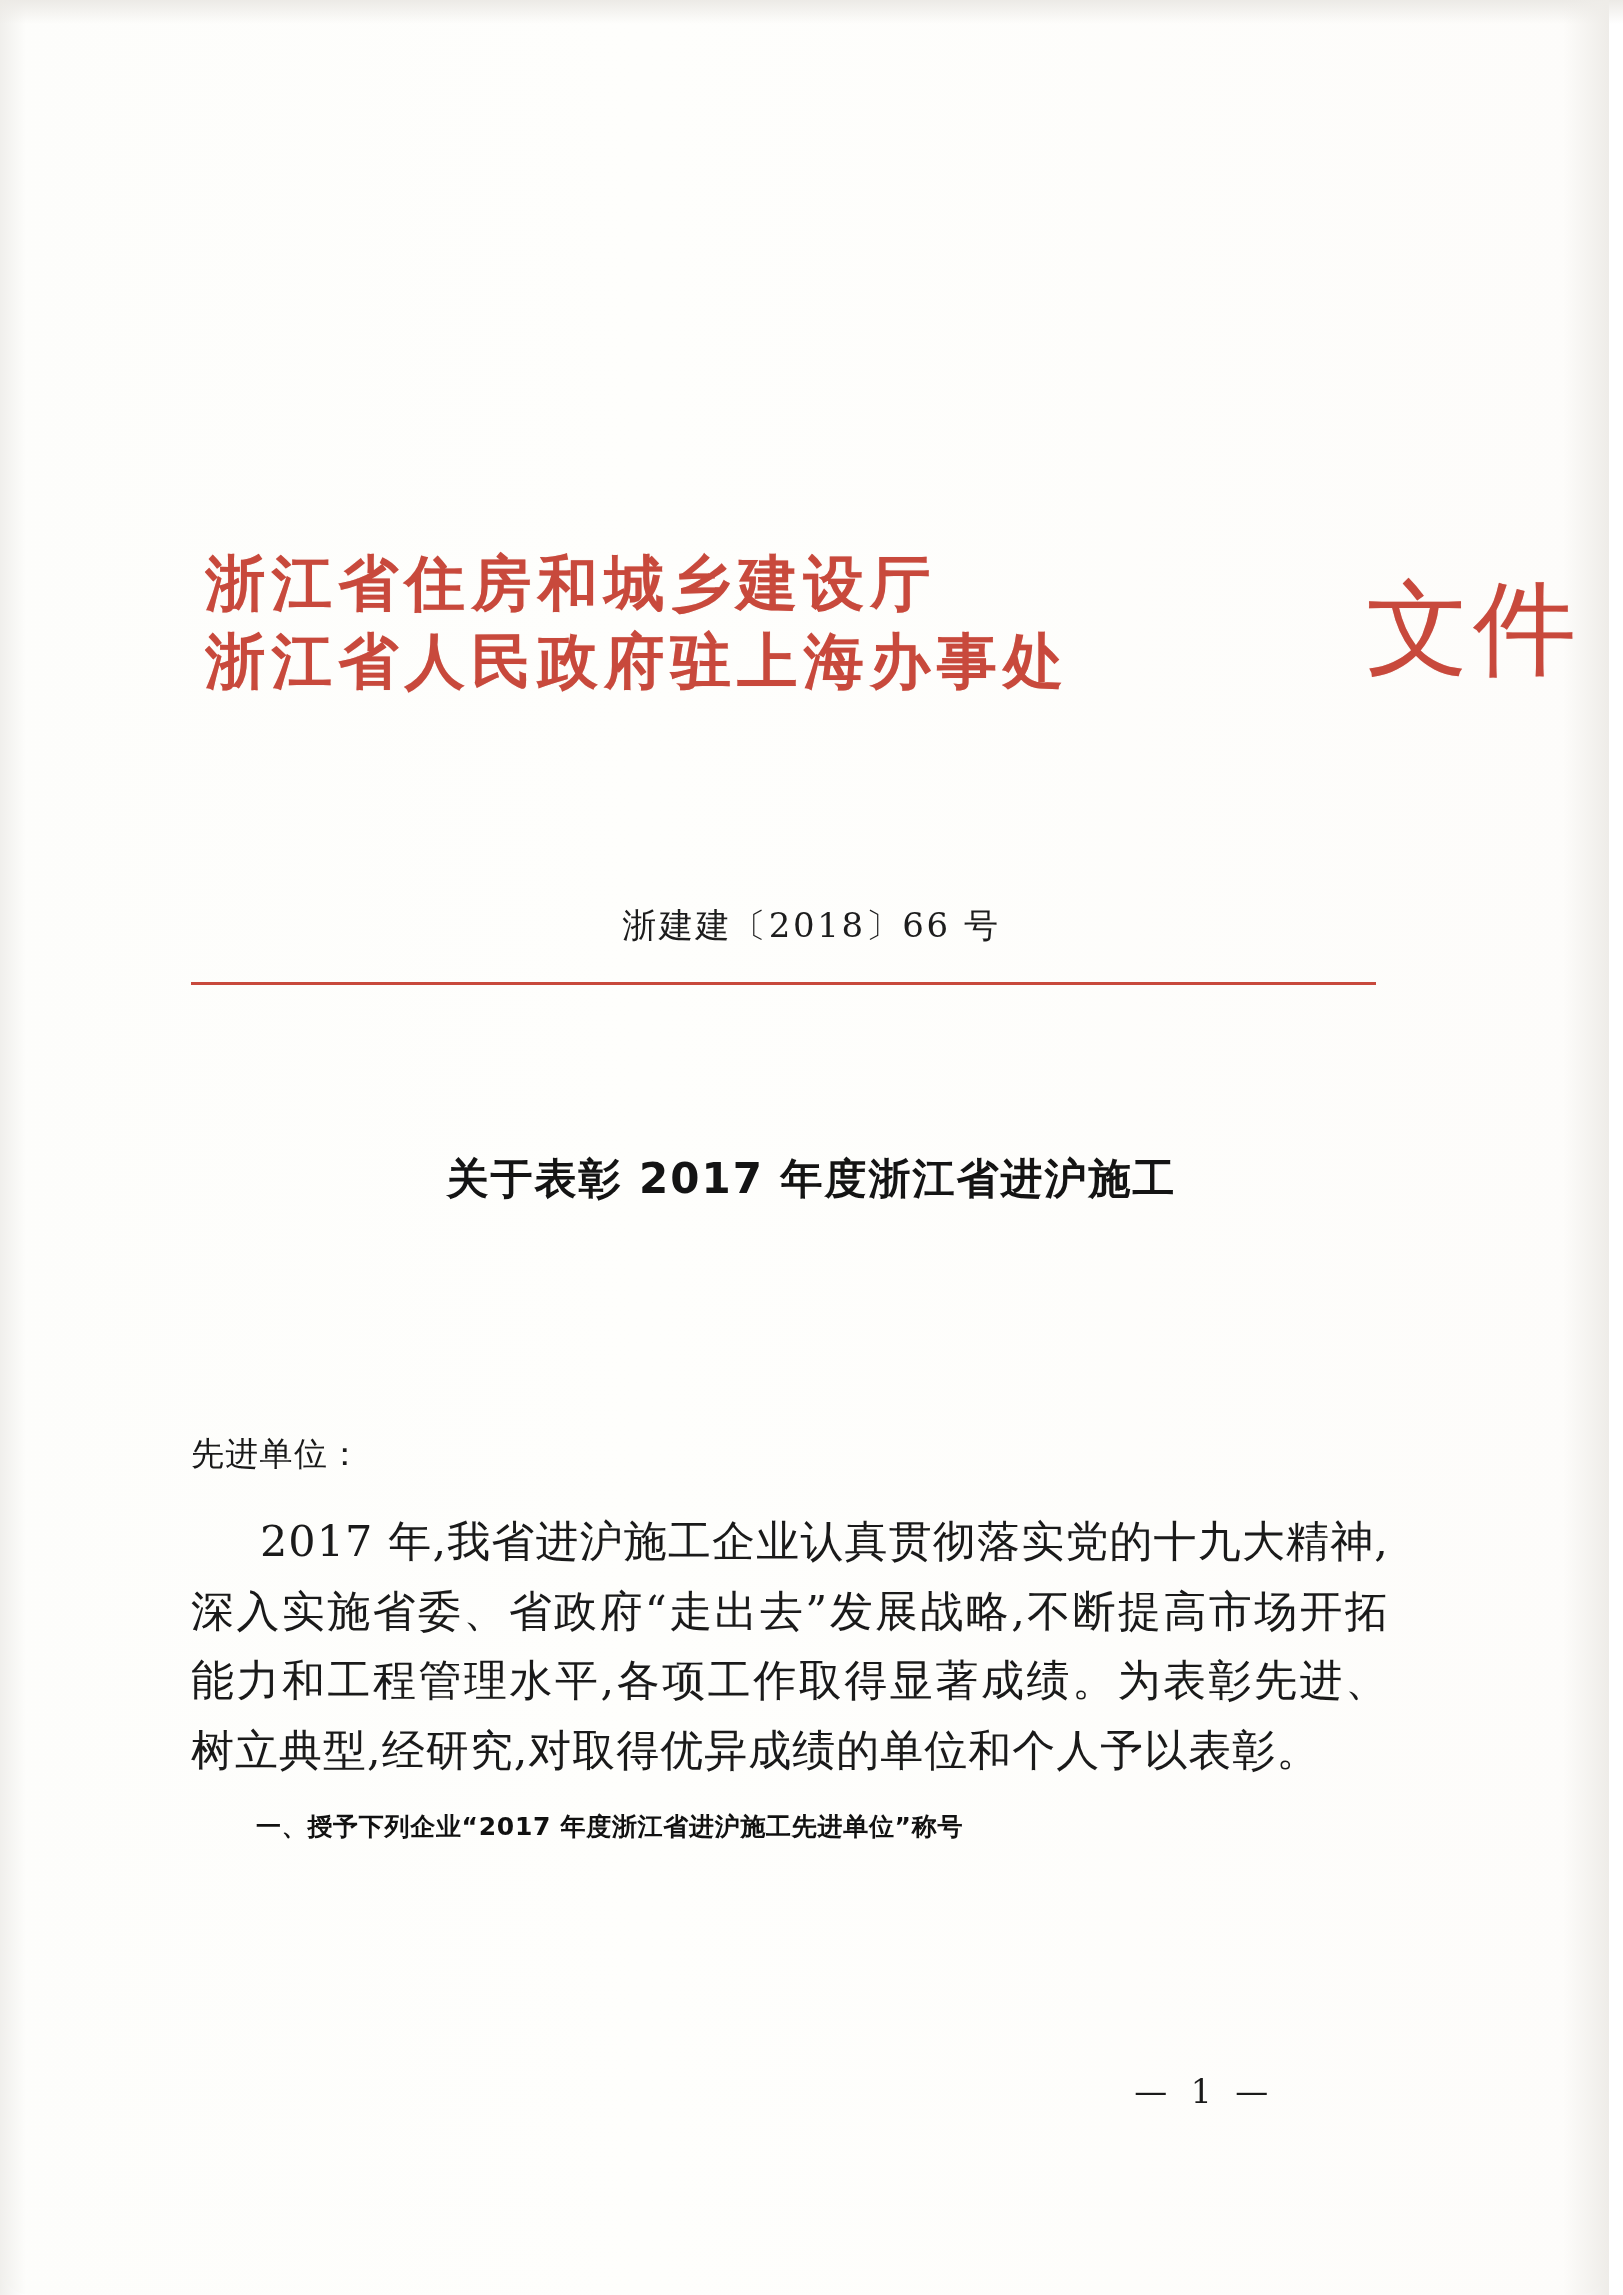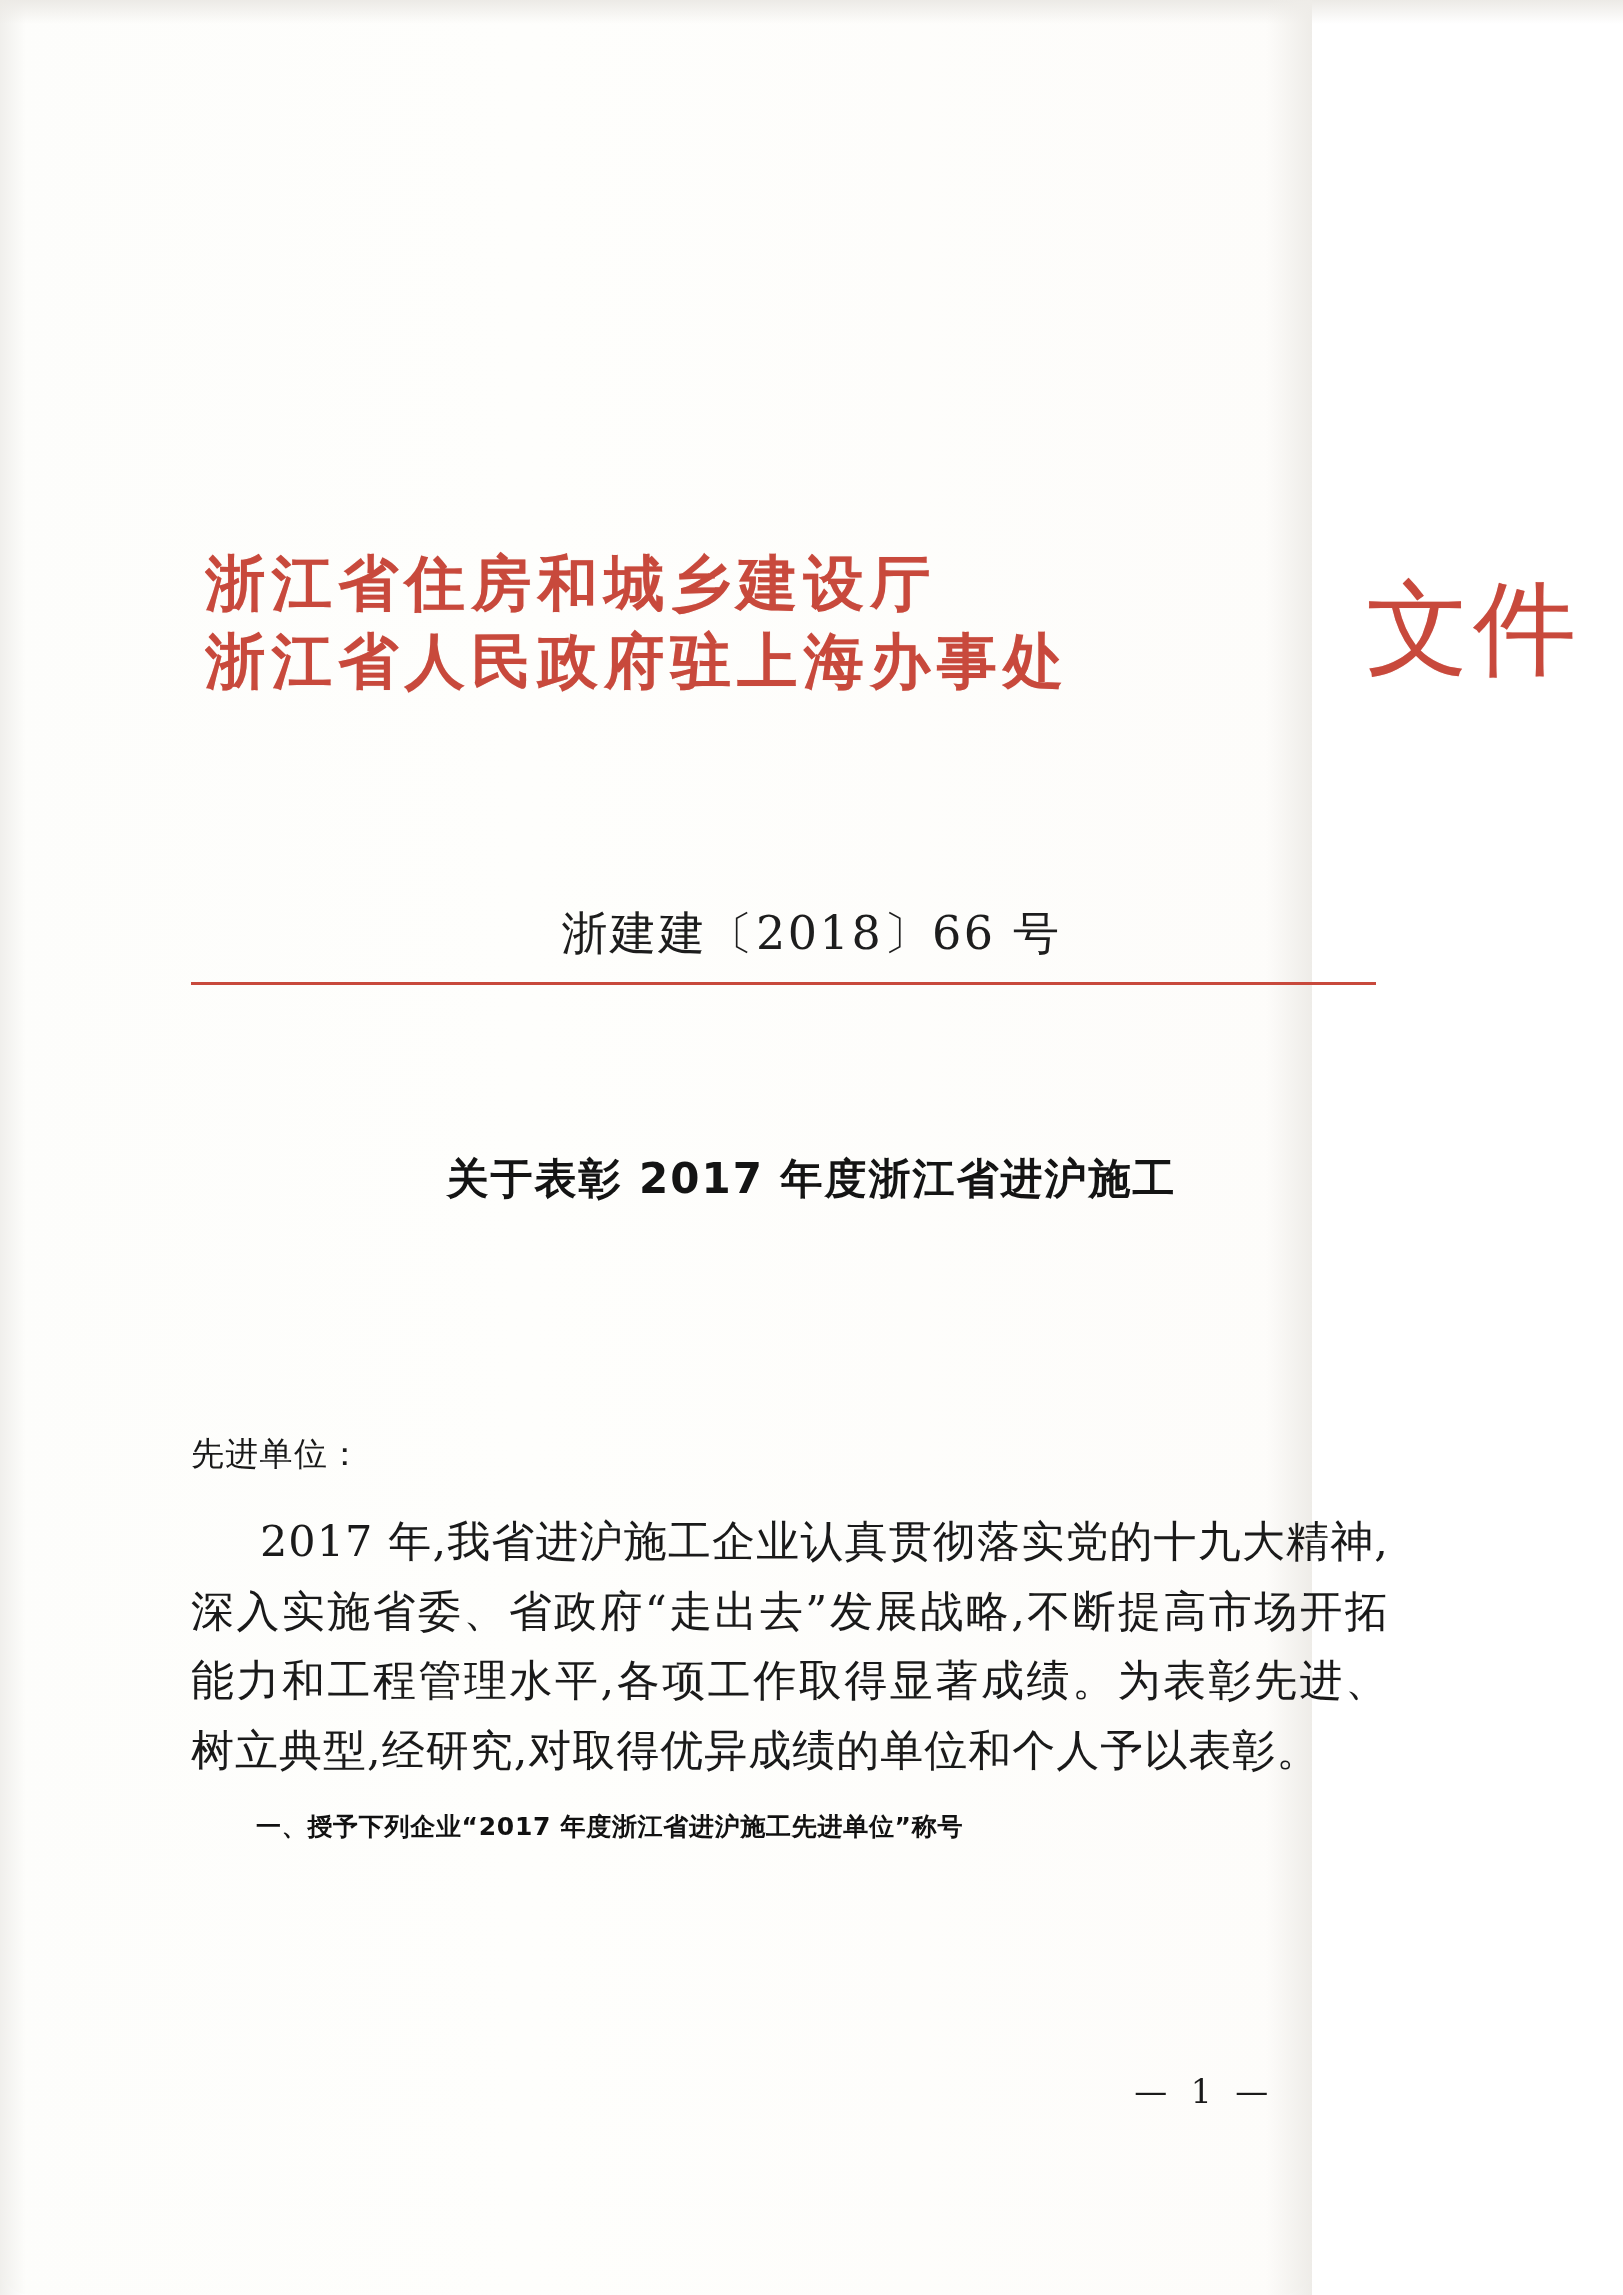--- a/index.html
+++ b/index.html
@@ -11,21 +11,21 @@
     width: 1623px;
     height: 2295px;
     position: relative;
     font-family: "DejaVu Serif", "Liberation Serif", serif;
     overflow: hidden;
   }
   
   .page {
     position: absolute;
     left: 0; top: 0;
-    width: 1312px;
+    width: 1609px;
     height: 2295px;
     background: linear-gradient(to right, #fdfdfb 0%, #fefefc 40%, #fdfcfa 100%);
     border-radius: 31px;
   }
   .scan-edge-left {
     position: absolute;
     left: 0; top: 0;
     width: 26px; height: 2295px;
     background: linear-gradient(to right, #f0efec 0%, rgba(255,255,255,0) 100%);
   }
@@ -87,21 +87,21 @@
   }
 
   
   .doc-number {
     position: absolute;
     left: 0;
     top: 903px;
     width: 1623px;
     text-align: center;
     font-family: "DejaVu Serif", "Liberation Serif", serif;
-    font-size: 46px;
+    font-size: 34px;
     letter-spacing: 2.6px;
     color: #1d1d1d;
   }
 
   
   .red-rule {
     position: absolute;
     left: 191px;
     top: 982px;
     width: 1185px;

